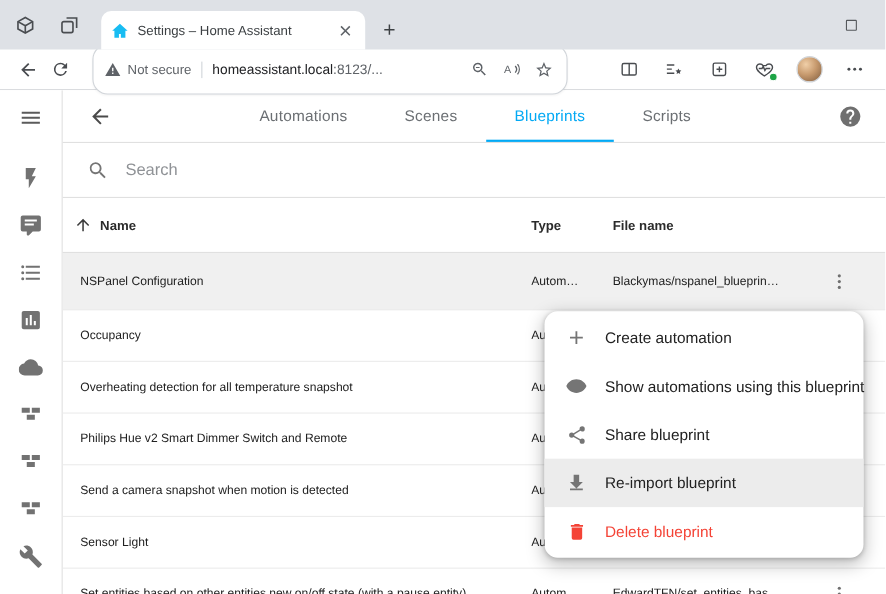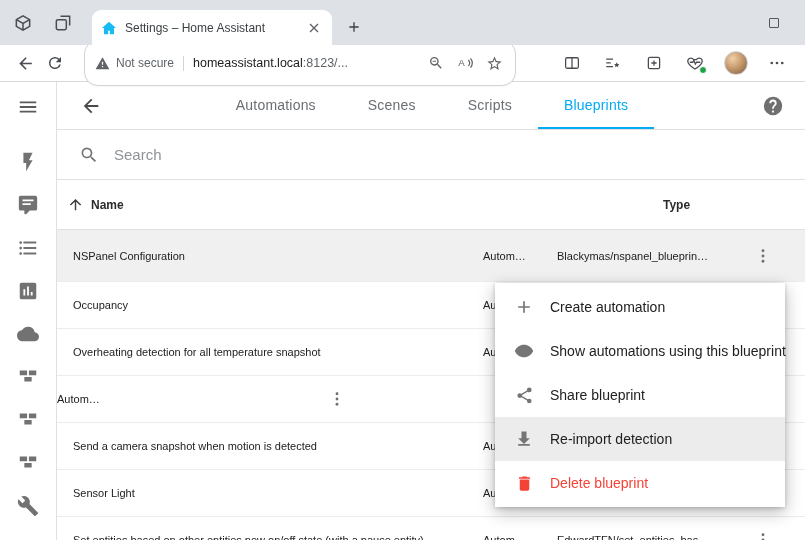--- a/index.html
+++ b/index.html
@@ -68,21 +68,21 @@
   .th-file { width:180px; flex:none; }
   .th-menu { width:52px; flex:none; }
   .trow { height:47px; border-bottom:1px solid #ececec; font-size:11px; color:#212121; flex:none; }
   .trow.first { height:52px; background:#f0f0f0; }
   .c-name { flex:1; padding-left:16px; white-space:nowrap; overflow:hidden; text-overflow:ellipsis; min-width:0; }
   .c-type { width:74px; flex:none; white-space:nowrap; overflow:hidden; }
   .c-file { width:180px; flex:none; white-space:nowrap; overflow:hidden; }
   .c-menu { width:52px; flex:none; display:flex; align-items:center; justify-content:center; color:#6f6f6f; height:100%; }
 
   
-  .ctx-menu { position:absolute; left:495px; top:283px; width:290px; background:#fff; border-radius:0; box-shadow:0 5px 16px rgba(0,0,0,.28), 0 1px 4px rgba(0,0,0,.18); padding:2px 0; z-index:50; }
+  .ctx-menu { position:absolute; left:495px; top:283px; width:290px; background:#fff; border-radius:12px; box-shadow:0 5px 16px rgba(0,0,0,.28), 0 1px 4px rgba(0,0,0,.18); padding:2px 0; z-index:50; }
   .mi { height:44px; display:flex; align-items:center; padding:0 18px; gap:15px; font-size:14px; color:#212121; }
   .mi .mi-icon { width:22px; height:22px; display:flex; align-items:center; justify-content:center; color:#757575; flex:none; }
   .mi.hovered { background:#ececec; }
   .mi.danger { color:var(--danger,#f44336); }
   .mi.danger .mi-icon { color:var(--danger,#f44336); }
   .mi-label { white-space:nowrap; }
 </style>
 </head>
 <body>
 
@@ -260,22 +260,22 @@
   <main class="main">
     <div class="ha-header">
       <button class="ha-back">
         <svg width="22" height="22" viewBox="0 0 24 24" fill="currentColor">
             <path d="M20 11v2H8l5.5 5.5-1.42 1.42L4.16 12l7.92-7.92L13.5 5.5 8 11h12z"></path>
           </svg>
       </button>
       <nav class="ha-tabs">
         <button class="ha-tab">Automations</button>
         <button class="ha-tab">Scenes</button>
+        <button class="ha-tab active">Blueprints</button>
         <button class="ha-tab">Scripts</button>
-        <button class="ha-tab active">Blueprints</button>
       </nav>
       <button class="help-btn">
         <svg width="22" height="22" viewBox="0 0 24 24" fill="currentColor">
             <path d="M15.07 11.25l-.9.92C13.45 12.89 13 13.5 13 15h-2v-.5c0-1.11.45-2.11 1.17-2.83l1.24-1.26c.37-.36.59-.86.59-1.41a2 2 0 0 0-2-2 2 2 0 0 0-2 2H8a4 4 0 0 1 4-4 4 4 0 0 1 4 4c0 .88-.36 1.68-.93 2.25M13 19h-2v-2h2M12 2A10 10 0 0 0 2 12a10 10 0 0 0 10 10 10 10 0 0 0 10-10c0-5.53-4.5-10-10-10z"></path>
           </svg>
       </button>
     </div>
 
     <div class="searchrow">
       <svg class="mag" width="20" height="20" viewBox="0 0 24 24" fill="currentColor">
@@ -285,20 +285,21 @@
     </div>
 
     <div class="thead">
       <div class="th-name">
         <svg class="sort" width="17" height="17" viewBox="0 0 24 24" fill="currentColor">
             <path d="M13 20h-2V8l-5.5 5.5-1.42-1.42L12 4.16l7.92 7.92-1.42 1.42L13 8v12z"></path>
           </svg>
         <span>Name</span>
       </div>
       <div class="th-type"><span>Type</span></div>
+      <div class="th-file"><span>File name</span></div>
       <div class="th-menu"></div>
     </div>
 
     <div class="tbody">
       <div class="trow first">
         <div class="c-name">NSPanel Configuration</div>
         <div class="c-type">Autom…</div>
         <div class="c-file">Blackymas/nspanel_blueprin…</div>
         <button class="c-menu">
           <svg width="18" height="18" viewBox="0 0 24 24" fill="currentColor">
@@ -326,20 +327,21 @@
         <div class="c-file"></div>
         <button class="c-menu">
           <svg width="18" height="18" viewBox="0 0 24 24" fill="currentColor">
               <circle cx="12" cy="5" r="1.9"></circle>
               <circle cx="12" cy="12" r="1.9"></circle>
               <circle cx="12" cy="19" r="1.9"></circle>
             </svg>
         </button>
       </div>
       <div class="trow">
+        <div class="c-name">Philips Hue v2 Smart Dimmer Switch and Remote</div>
         <div class="c-type">Autom…</div>
         <div class="c-file"></div>
         <button class="c-menu">
           <svg width="18" height="18" viewBox="0 0 24 24" fill="currentColor">
               <circle cx="12" cy="5" r="1.9"></circle>
               <circle cx="12" cy="12" r="1.9"></circle>
               <circle cx="12" cy="19" r="1.9"></circle>
             </svg>
         </button>
       </div>
@@ -407,21 +409,21 @@
         </svg>
     </span>
     <span class="mi-label">Share blueprint</span>
   </div>
   <div class="mi hovered">
     <span class="mi-icon">
       <svg width="20" height="20" viewBox="0 0 24 24" fill="currentColor">
           <path d="M5 20h14v-2H5v2zm14-9h-4V3H9v8H5l7 7 7-7z"></path>
         </svg>
     </span>
-    <span class="mi-label">Re-import detection</span>
+    <span class="mi-label">Re-import blueprint</span>
   </div>
   <div class="mi danger">
     <span class="mi-icon">
       <svg width="19" height="19" viewBox="0 0 24 24" fill="currentColor">
           <path d="M19 4h-3.5l-1-1h-5l-1 1H5v2h14V4M6 19a2 2 0 0 0 2 2h8a2 2 0 0 0 2-2V7H6v12z"></path>
         </svg>
     </span>
     <span class="mi-label">Delete blueprint</span>
   </div>
 </div>

